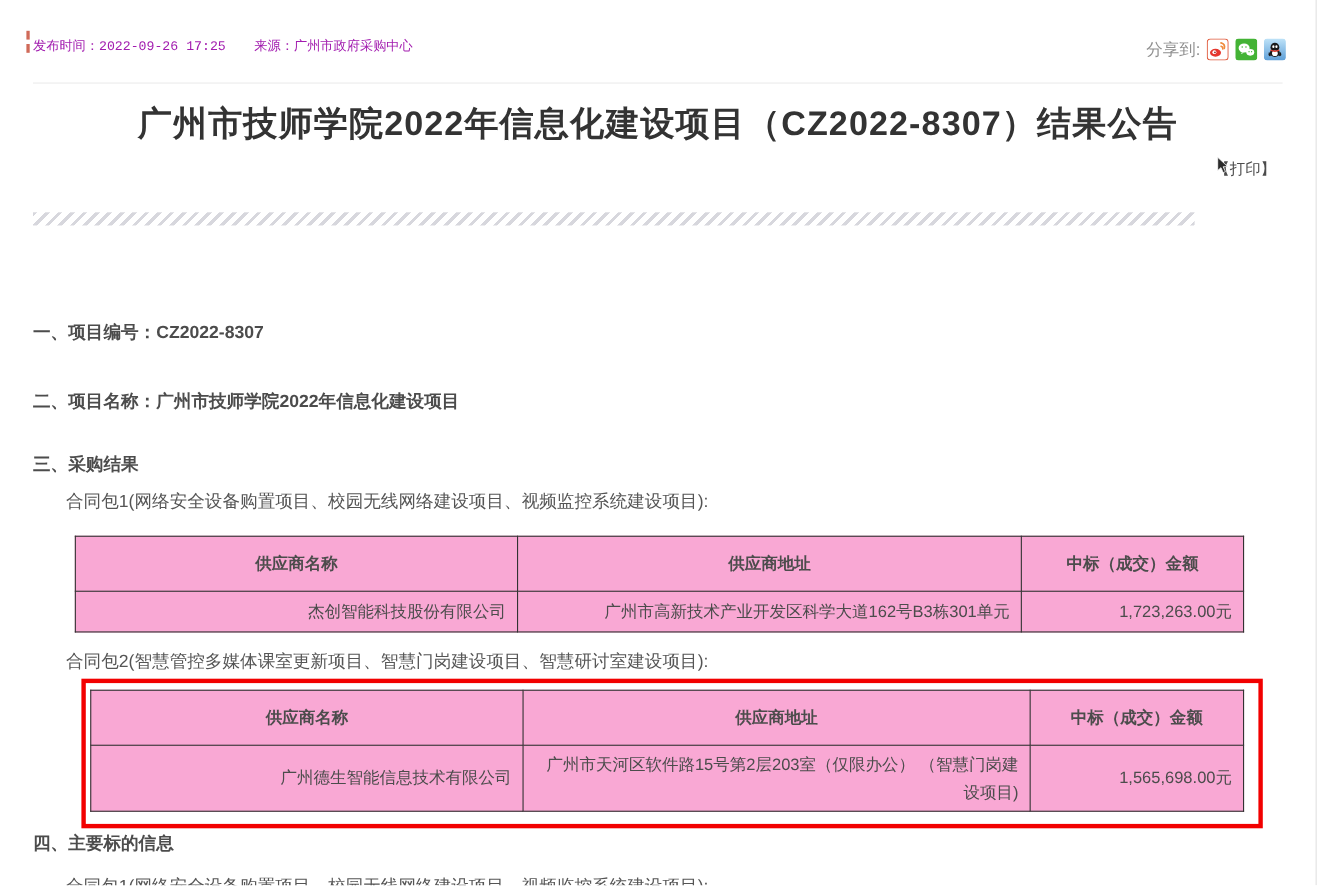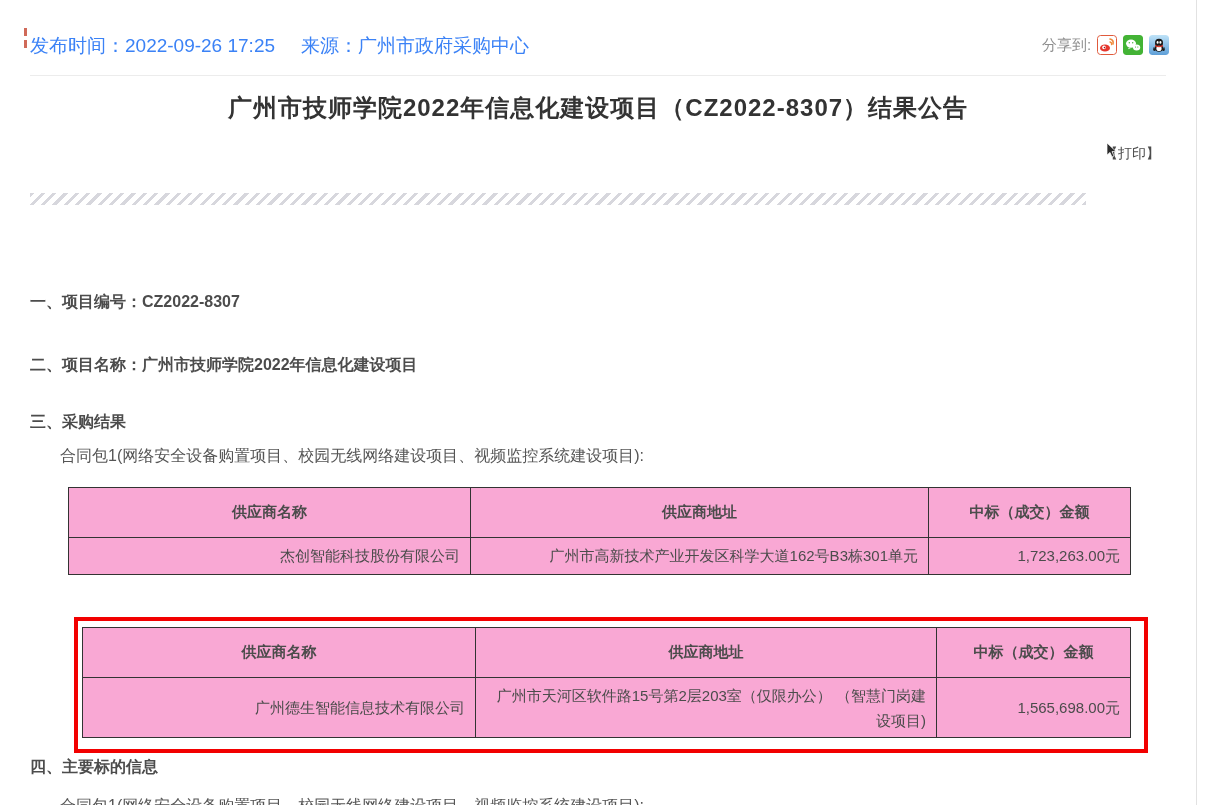--- a/index.html
+++ b/index.html
@@ -5,31 +5,31 @@
   html,body { margin:0; padding:0; background:#ffffff; }
   * { box-sizing:border-box; }
   .page {
     position:relative; width:1218px; height:805px; background:#ffffff;
     font-family:"Liberation Sans","DejaVu Sans",sans-serif;
     color:#4c4c4c; overflow:hidden;
   }
   .v-divider { position:absolute; left:1196px; top:0; width:1px; height:805px; background:#e2e2e2; }
 
   
-  .topbar { position:absolute; left:30px; top:33px; font-size:19px; color:#3b82f6; display:flex; gap:26px; white-space:nowrap; }
+  .topbar { position:absolute; left:30px; top:33px; font-size:12px; color:#a21caf; display:flex; gap:26px; white-space:nowrap;font-family:Liberation Mono, monospace; }
   .topbar-divider { position:absolute; left:30px; top:75px; width:1136px; height:1px; background:#ececec; }
   .red-mark { position:absolute; width:3px; background:#c8503c; opacity:.85; }
   .red-mark.m1 { left:24px; top:28px; height:8px; }
   .red-mark.m2 { left:24px; top:40px; height:8px; }
 
   .share { position:absolute; left:1042px; top:35px; display:flex; align-items:center; gap:6px; font-size:15px; color:#8f8f8f; }
   .share-icon { width:20px; height:20px; border-radius:3px; display:block; cursor:pointer; }
 
   
-  .title { position:absolute; left:0; top:92px; width:1196px; text-align:center; font-size:24px; font-weight:bold; color:#333333; letter-spacing:1px; }
+  .title { position:absolute; left:0; top:92px; width:1196px; text-align:center; font-size:31px; font-weight:bold; color:#333333; letter-spacing:1px; }
   .print-btn { position:absolute; left:1104px; top:145px; font-size:14px; color:#4c4c4c; cursor:pointer; white-space:nowrap; }
   .cursor { position:absolute; left:1106px; top:143px; width:11px; height:15px; z-index:5; }
 
   
   .hatch {
     position:absolute; left:30px; top:193px; width:1056px; height:12px;
     background:repeating-linear-gradient(135deg,#d7d7dd 0px,#d7d7dd 3px,#ffffff 3px,#ffffff 8px);
   }
 
   
@@ -142,20 +142,21 @@
       <th>中标（成交）金额</th>
     </tr>
     <tr>
       <td class="c">杰创智能科技股份有限公司</td>
       <td class="c">广州市高新技术产业开发区科学大道162号B3栋301单元</td>
       <td class="amount">1,723,263.00元</td>
     </tr>
   </tbody>
     </table>
 
+  <div class="pkg-label p2">合同包2(智慧管控多媒体课室更新项目、智慧门岗建设项目、智慧研讨室建设项目):</div>
   <div class="highlight-box">
     <table class="result table2">
       <colgroup>
           <col style="width:393px">
           <col style="width:461px">
           <col style="width:194px">
         </colgroup>
       <tbody>
           <tr>
         <th>供应商名称</th>

